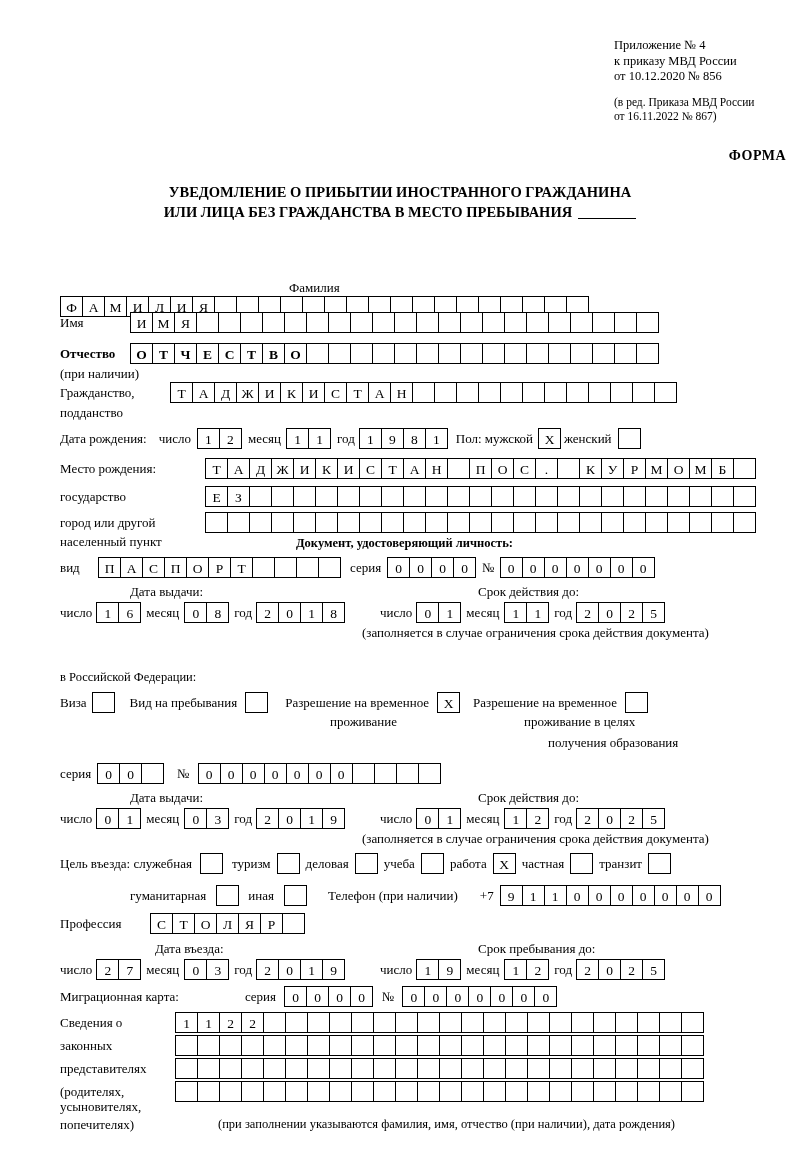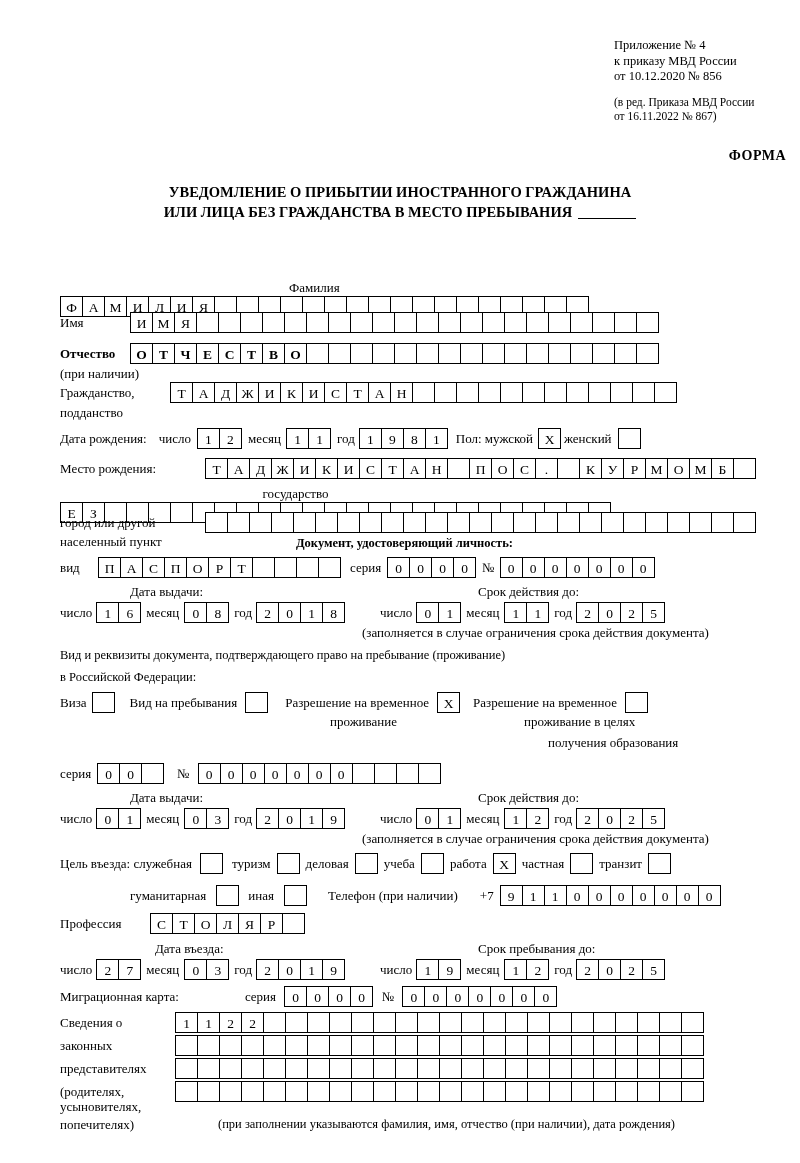--- a/index.html
+++ b/index.html
@@ -293,21 +293,21 @@
         <div class="cell">К</div>
         <div class="cell">У</div>
         <div class="cell">Р</div>
         <div class="cell">М</div>
         <div class="cell">О</div>
         <div class="cell">М</div>
         <div class="cell">Б</div>
         <div class="cell"></div>
       </span>
   </div>
-  <div class="r" style="top:486px; left:60px;flex-direction:column;">
+  <div class="r" style="top:486px; left:60px;">
     <span class="lbl" style="width:145px;">государство</span>
     <span class="boxes" id="birthplace-2">
         <div class="cell">Е</div>
         <div class="cell">З</div>
         <div class="cell"></div>
         <div class="cell"></div>
         <div class="cell"></div>
         <div class="cell"></div>
         <div class="cell"></div>
         <div class="cell"></div>
@@ -443,23 +443,20 @@
         <div class="cell">0</div>
         <div class="cell">2</div>
         <div class="cell">5</div>
       </span>
   </div>
 
   <div class="r small" style="top:625px; left:362px;">
     <span>(заполняется в случае ограничения срока действия документа)</span>
   </div>
 
-  <div class="r" style="top:648px; left:60px; font-size:12.5px;">
-    <span>Вид и реквизиты документа, подтверждающего право на пребывание (проживание)</span>
-  </div>
   <div class="r" style="top:670px; left:60px; font-size:12.5px;">
     <span>в Российской Федерации:</span>
   </div>
 
   <div class="r" style="top:692px; left:60px;">
     <span class="lbl">Виза</span>
     <span class="boxes" id="visa-box" style="margin-left:5px;">
         <div class="cell"></div>
       </span>
     <span class="lbl" style="margin-left:16px;">Вид на пребывания</span>

